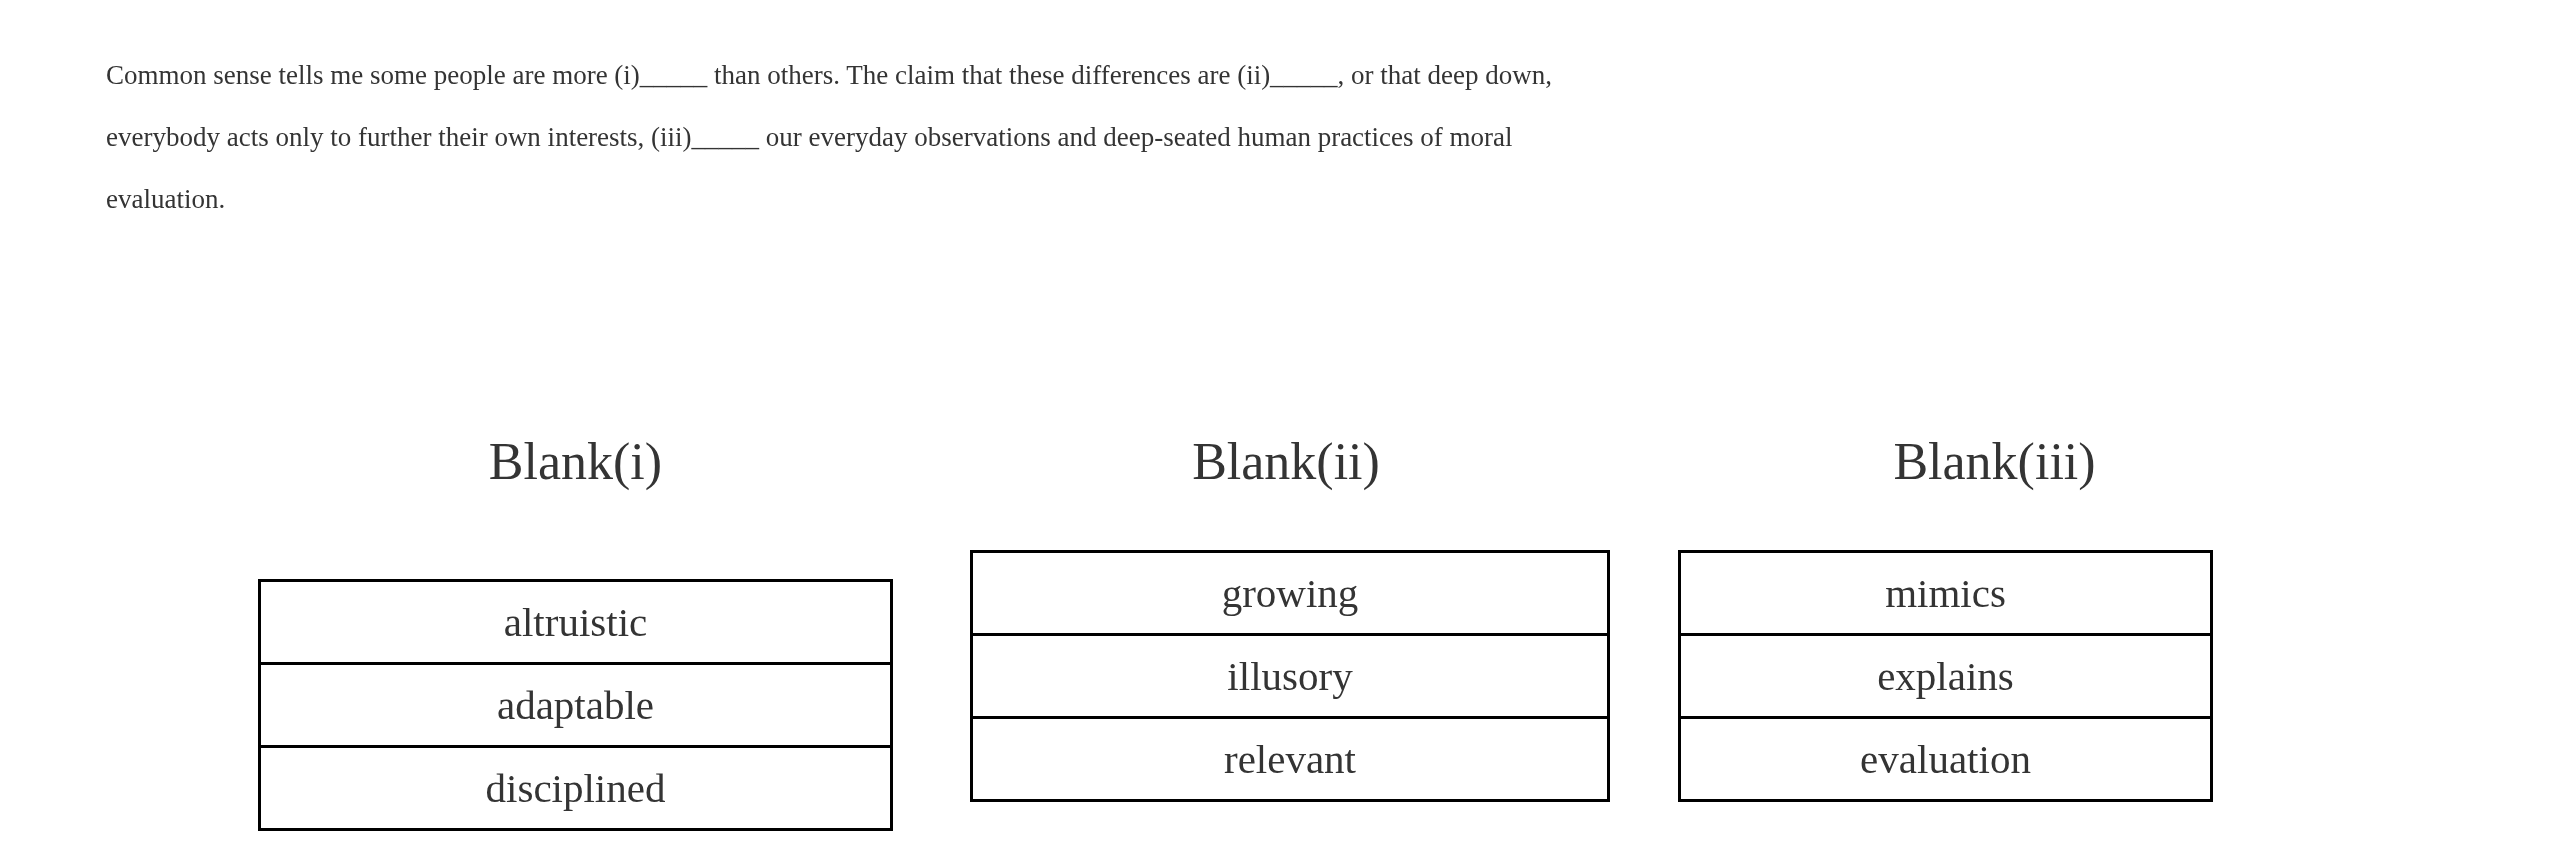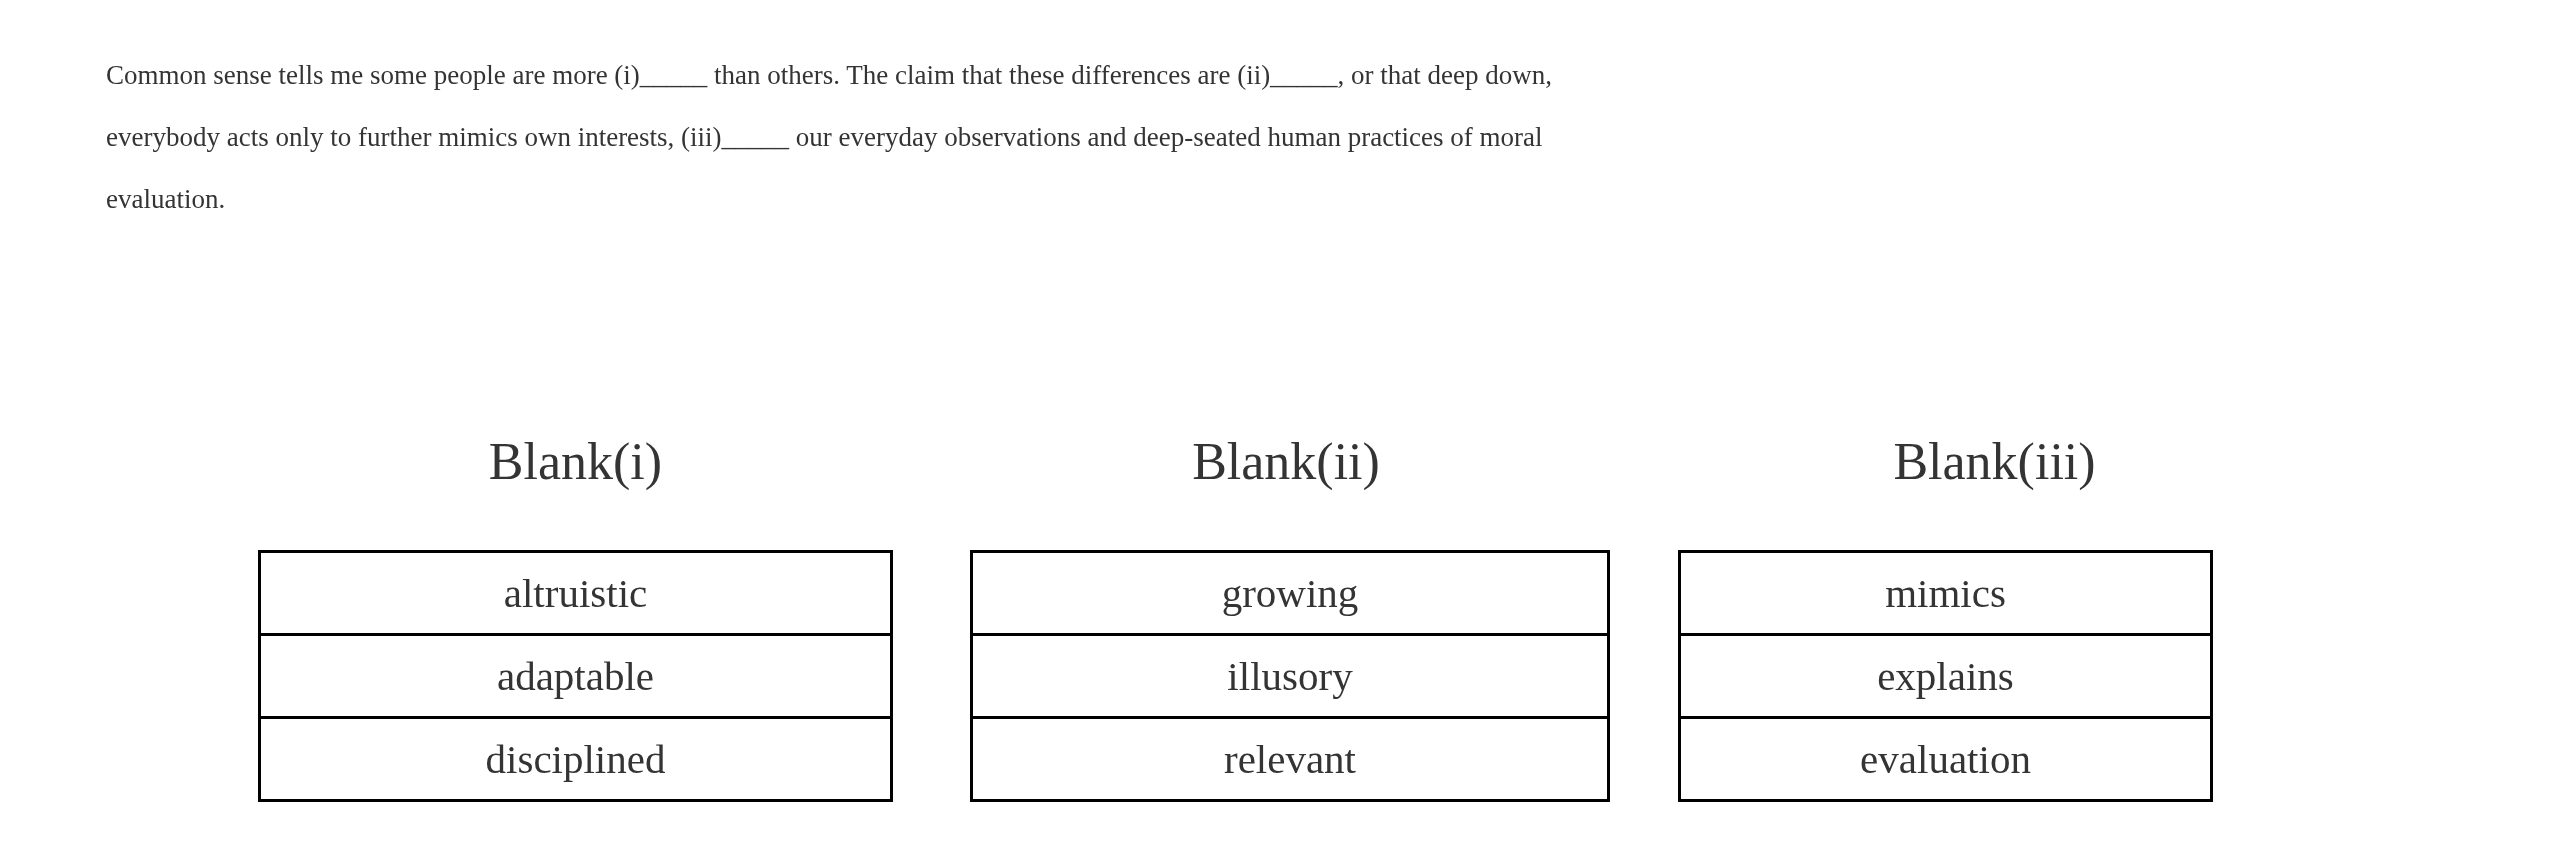--- a/index.html
+++ b/index.html
@@ -36,42 +36,42 @@
   .label-1 { left: 258px;  width: 635px; }
   .label-2 { left: 970px; width: 632px; }
   .label-3 { left: 1678px; width: 633px; }
   .choice-table {
     position: absolute;
     top: 550px;
     border: 3.3px solid var(--border-color, #000000);
     background: #ffffff;
     box-sizing: border-box;
   }
-  .table-1 { left: 258px;  width: 635px; }
+  .table-1 { left: 258px;  width: 635px; margin-top: 29px; }
   .table-2 { left: 970px; width: 640px; }
   .table-3 { left: 1678px; width: 535px; }
   .choice-cell {
     height: 80px;
     display: flex;
     align-items: center;
     justify-content: center;
     font-size: 41px;
     border-top: 3.3px solid var(--border-color, #000000);
     cursor: pointer;
   }
   .choice-cell:first-child {
     border-top: none;
   }
 </style>
 </head>
 <body>
 
 <div class="passage">
   <div class="passage-line">Common sense tells me some people are more (i)_____ than others. The claim that these differences are (ii)_____, or that deep down,</div>
-  <div class="passage-line">everybody acts only to further mimics own interests, (iii)_____ our everyday observations and deep-seated human practices of moral</div>
+  <div class="passage-line">everybody acts only to further their own interests, (iii)_____ our everyday observations and deep-seated human practices of moral</div>
   <div class="passage-line">evaluation.</div>
 </div>
 
 <div class="blank-col-label label-1">Blank(i)</div>
 <div class="blank-col-label label-2">Blank(ii)</div>
 <div class="blank-col-label label-3">Blank(iii)</div>
 
 <div class="choice-table table-1">
   <div class="choice-cell">altruistic</div>
   <div class="choice-cell">adaptable</div>

